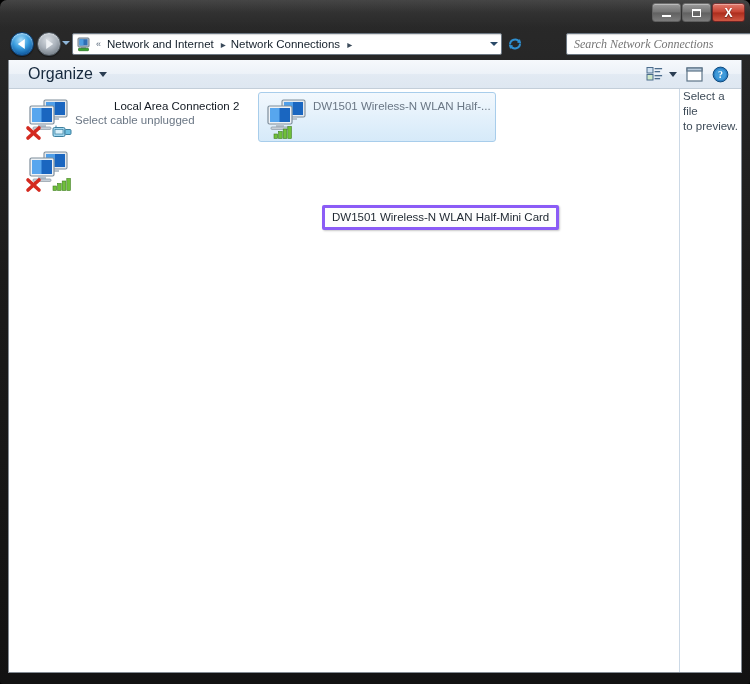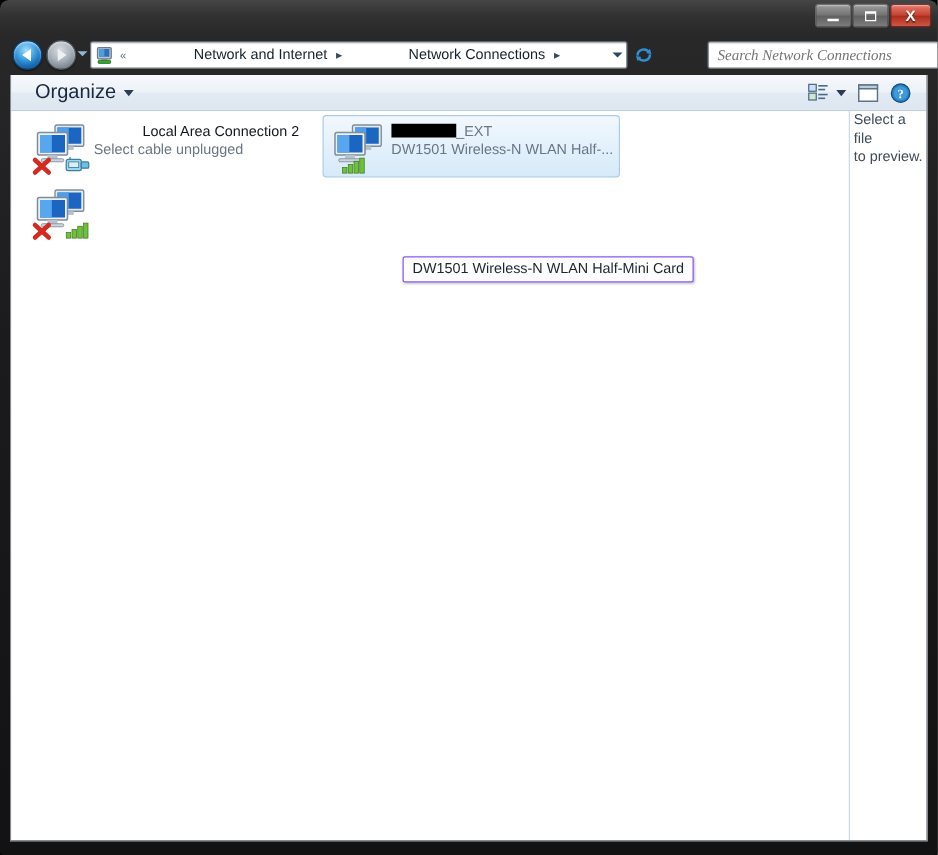--- a/index.html
+++ b/index.html
@@ -82,21 +82,21 @@
     background:#fff;
     border:1px solid #6d7883;
     border-radius:2px;
     display:flex; align-items:center;
     box-shadow: inset 0 1px 1px rgba(0,0,0,.15);
   }
   #addr-icon {
     width:16px; height:16px; margin-left:3px; position:relative; flex:0 0 auto;
   }
   .crumbs { display:flex; align-items:center; font-size:11.5px; color:#16212c; white-space:nowrap; overflow:hidden; flex:1 1 auto; }
-  .crumb { padding:0 2px;margin-left:48px; }
+  .crumb { padding:0 2px; }
   .crumb-sep { color:#5a6b7c; font-size:9px; padding:0 4px; }
   .crumb-chev { color:#3a4a5a; font-size:10px; padding:0 3px 0 5px; }
   #addr-drop {
     width:15px; flex:0 0 auto; display:flex; align-items:center; justify-content:center;
   }
   #addr-drop i {
     width:0;height:0;border-left:4px solid transparent;border-right:4px solid transparent;
     border-top:4px solid #2a4a68; display:block;
   }
 
@@ -178,21 +178,21 @@
   .conn-text { margin-left:2px; padding-top:3px; overflow:hidden; }
   .conn-name { font-size:11.5px; color:#111820; line-height:14px; white-space:nowrap;padding-left:39px; }
   .conn-status { font-size:11.5px; color:#6a7684; line-height:14px; white-space:nowrap; }
   .conn-device { font-size:11.5px; color:#6a7684; line-height:14px; white-space:nowrap; }
   .redact { display:inline-block; width:52px; height:11px; background:#000; vertical-align:-1px; }
 
   
   #tooltip {
     position:absolute;
     background:#fdfdfd;
-    border:1px solid #8b5cf6;
+    border:3px solid #8b5cf6;
     border-radius:2px;
     font-size:11.5px; color:#1d2630;
     padding:3px 7px 4px 7px;
     white-space:nowrap;
     box-shadow: 1px 1px 2px rgba(0,0,0,0.22);
   }
 
   
   .icon-svg { display:block; }
 </style>
@@ -380,21 +380,20 @@
             <rect x="8" y="30" width="18" height="2.4" rx="1" fill="#cdd6de" stroke="#8d99a5" stroke-width="0.8"></rect>
             <g>
               <rect x="11" y="37" width="3.6" height="4.5" fill="#6fc03a" stroke="#3f7d20" stroke-width="0.6"></rect>
               <rect x="15.6" y="34.5" width="3.6" height="7" fill="#6fc03a" stroke="#3f7d20" stroke-width="0.6"></rect>
               <rect x="20.2" y="32" width="3.6" height="9.5" fill="#6fc03a" stroke="#3f7d20" stroke-width="0.6"></rect>
               <rect x="24.8" y="29.5" width="3.6" height="12" fill="#6fc03a" stroke="#3f7d20" stroke-width="0.6"></rect>
             </g>
           </svg>
         </div>
         <div class="conn-text">
-          <div class="conn-status"><span class="redact"></span><span>_EXT</span></div>
           <div class="conn-device">DW1501 Wireless-N WLAN Half-...</div>
         </div>
       </div>
 
       <div id="tooltip" style="left:313px; top:116px;">
         <span>DW1501 Wireless-N WLAN Half-Mini Card</span>
       </div>
 
     </div>
 

